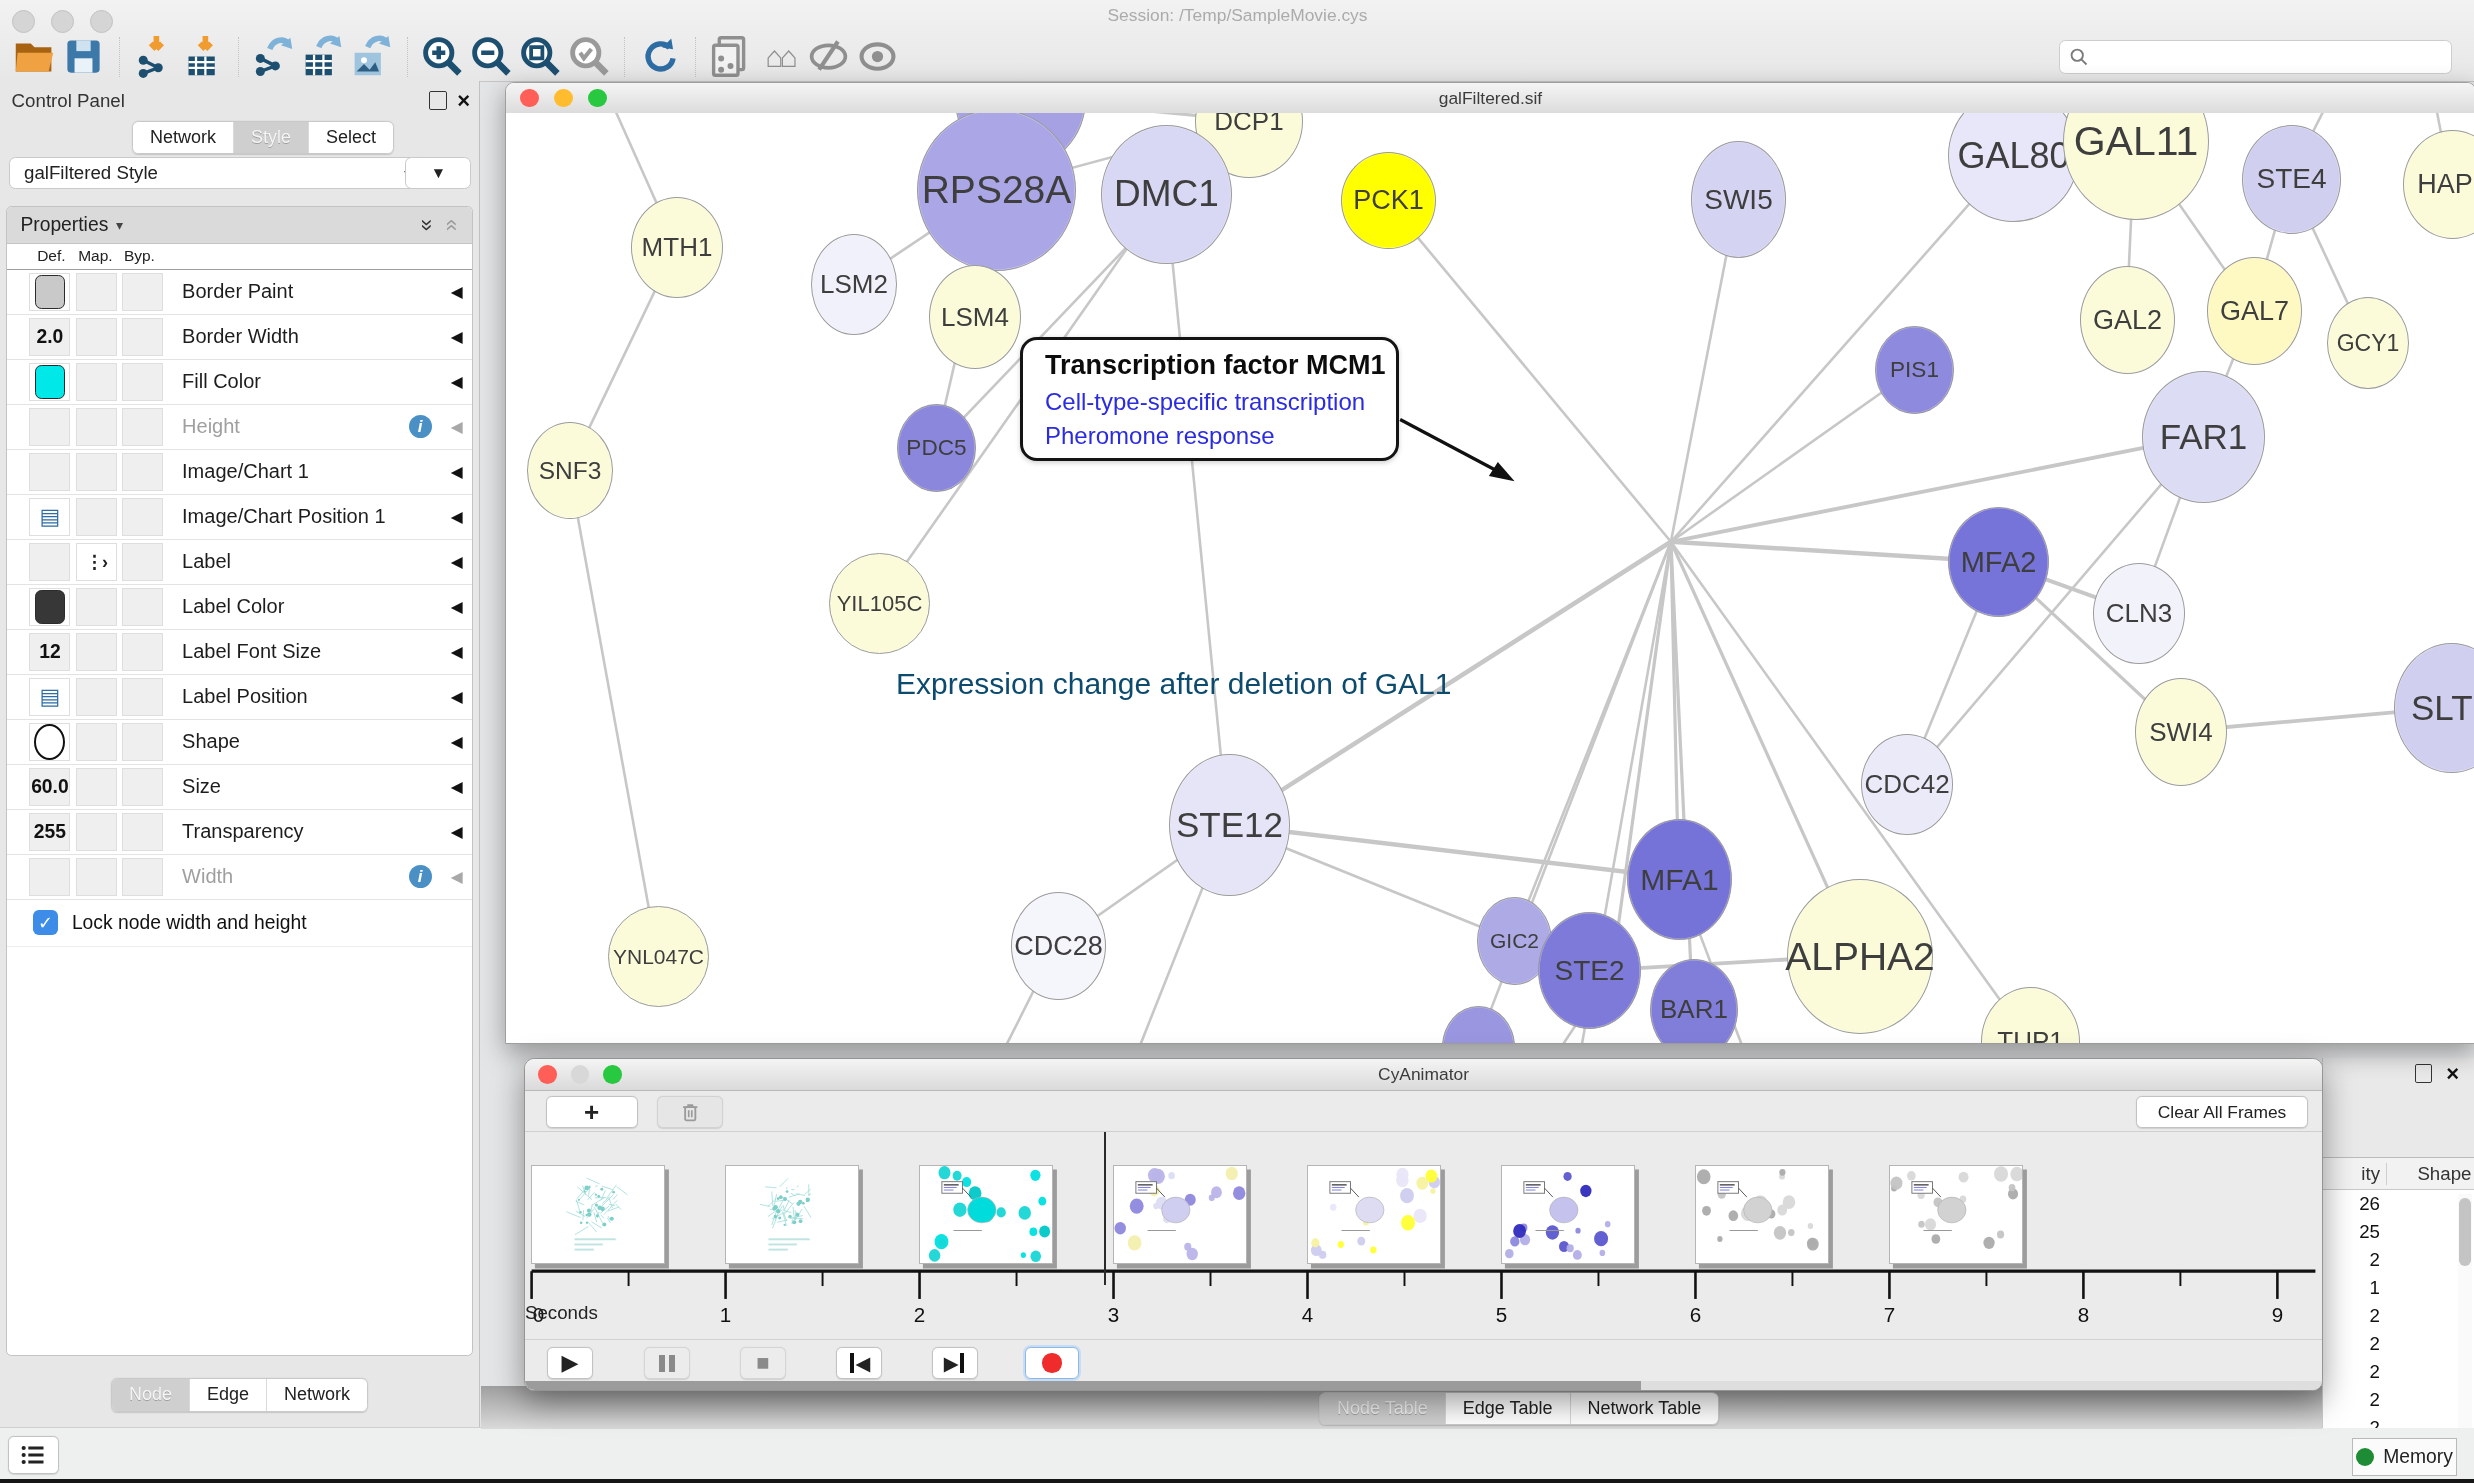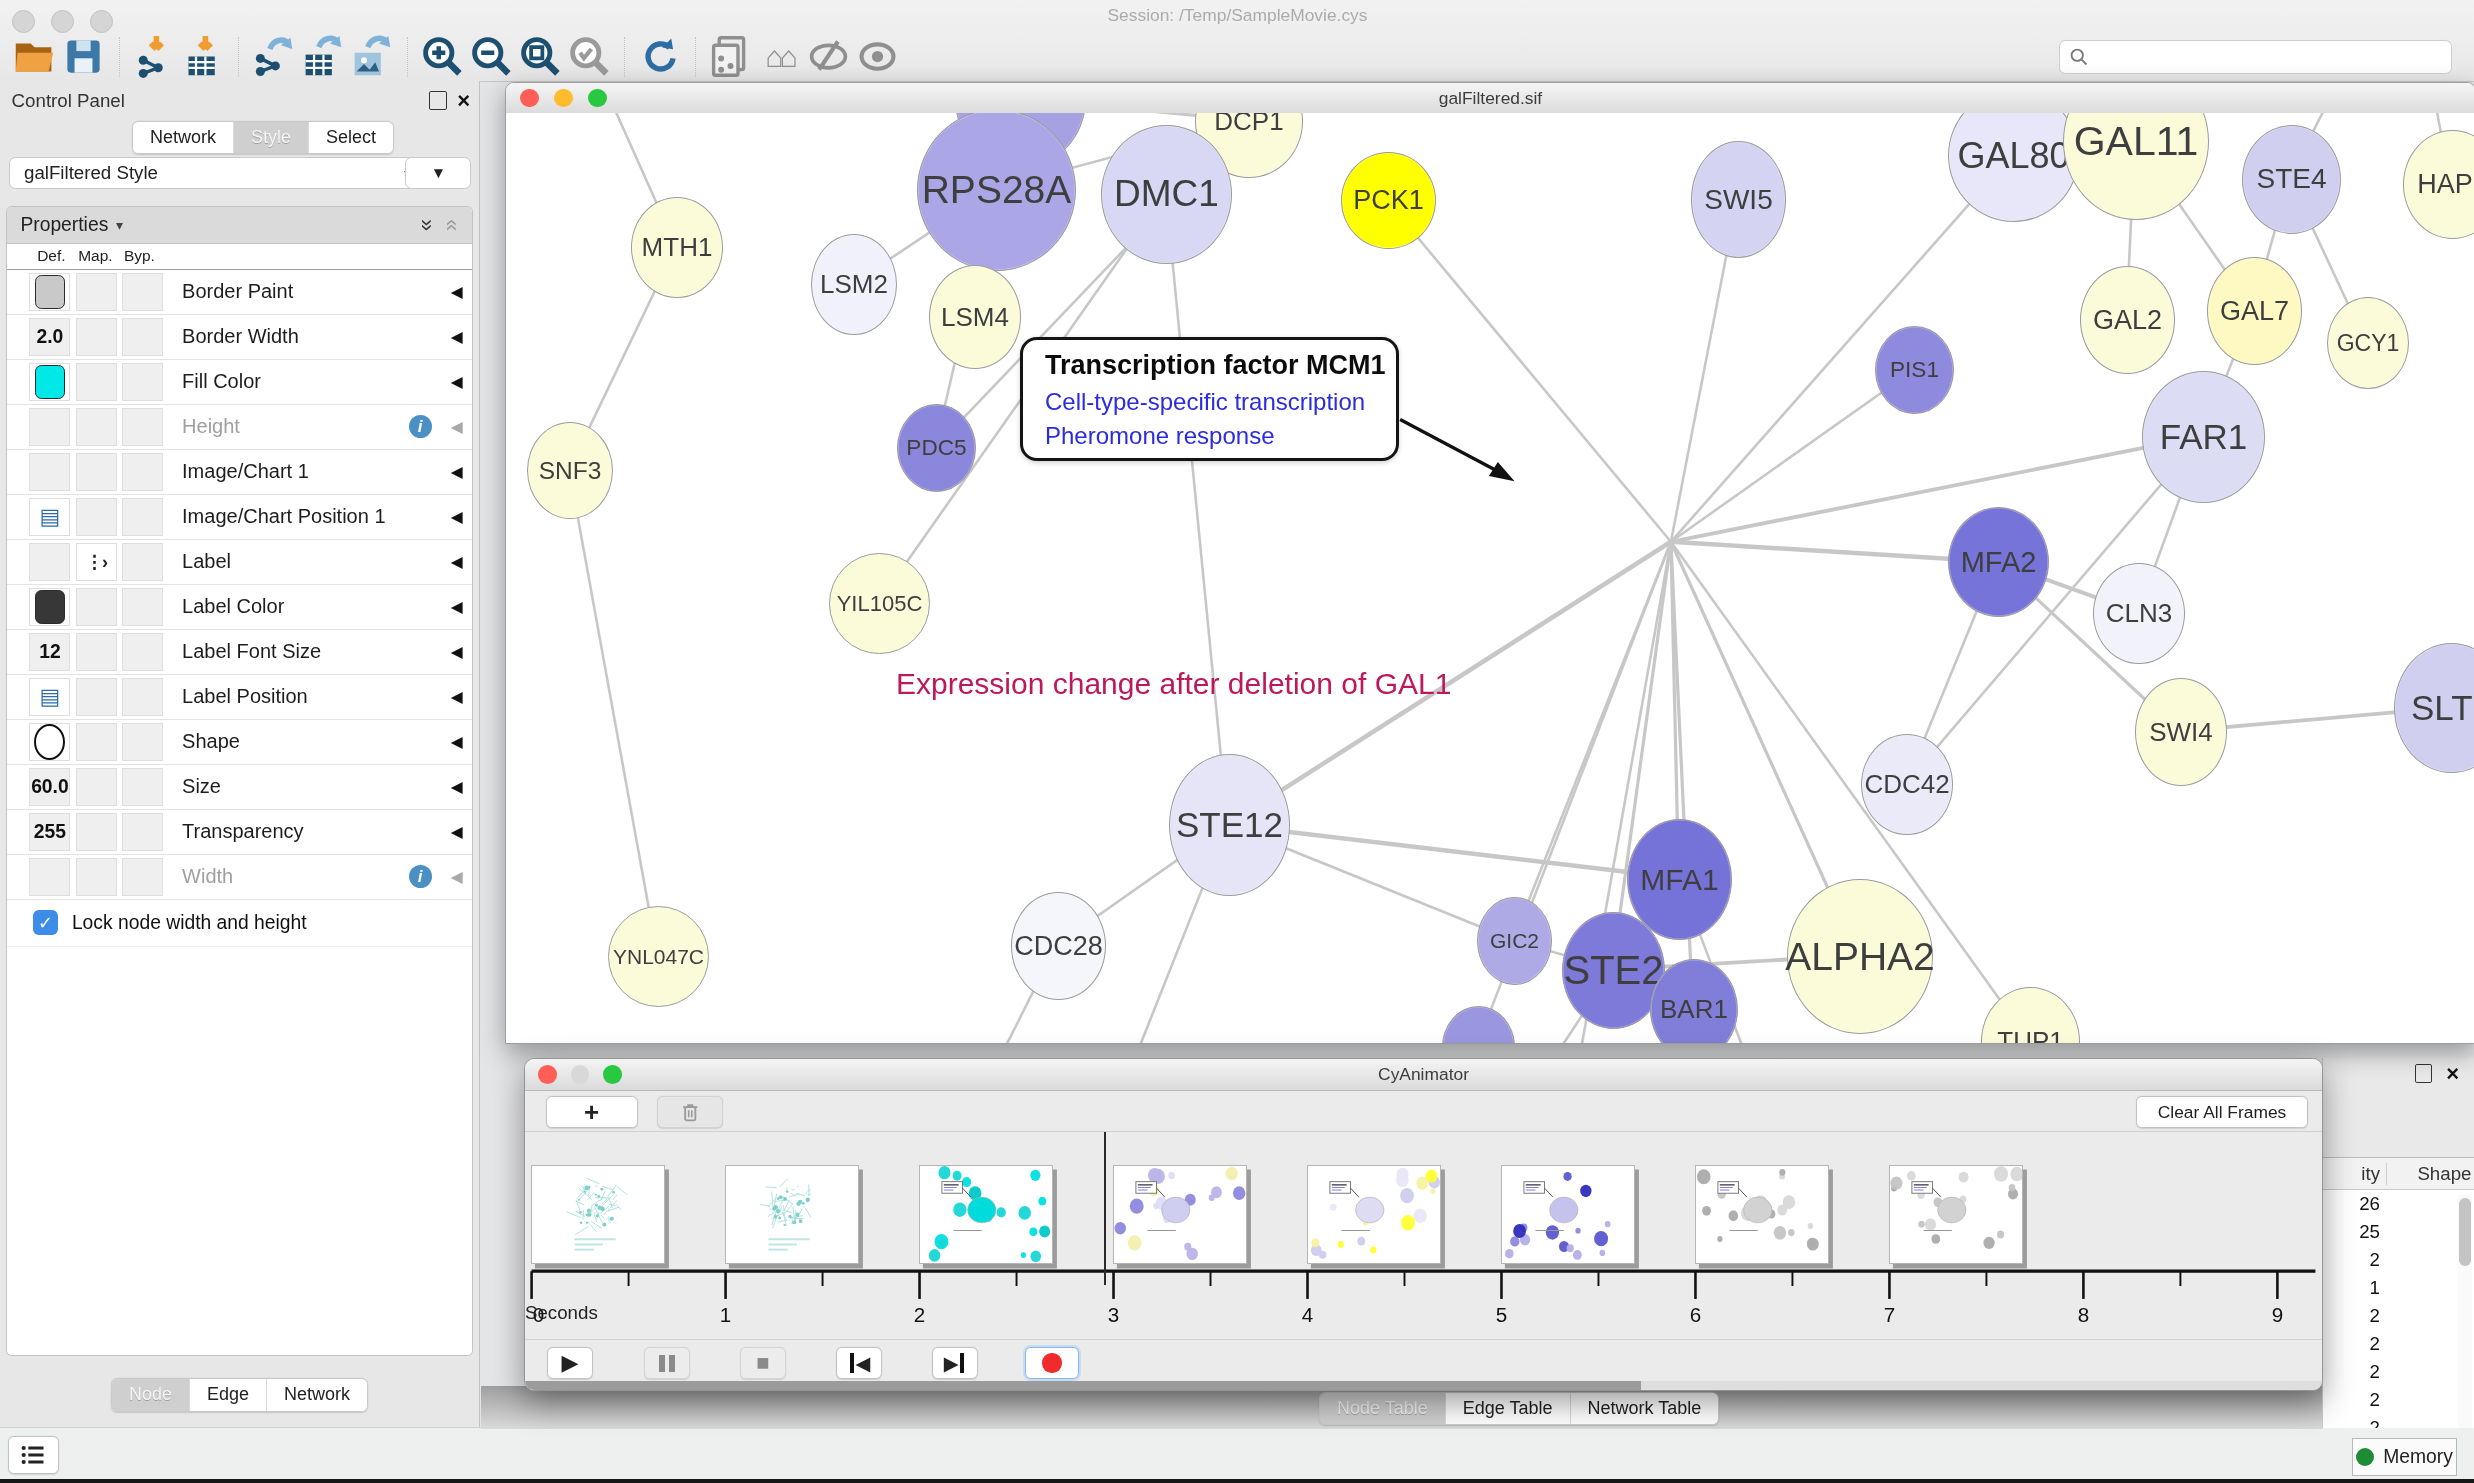--- a/index.html
+++ b/index.html
@@ -73,21 +73,21 @@
   .netwin{position:absolute;left:505px;top:82px;width:1969px;height:960px;background:#fff;
           border:0.6px solid #9f9f9f;border-radius:9px 9px 0 0;box-shadow:0 9px 26px rgba(0,0,0,.35);z-index:3}
   .ntitle{position:absolute;left:0;top:0;right:0;height:30px;border-radius:8.4px 8.4px 0 0;
           background:linear-gradient(#f5f5f5,#dcdcdc);border-bottom:0.6px solid #b4b4b4}
   .ntitle .tlights{position:absolute;left:14px;top:5.8px;display:flex;gap:15.5px}
   .tlights i{width:18.7px;height:18.7px;border-radius:50%;display:block}
   .ttext{position:absolute;width:100%;text-align:center;top:5.2px;font-size:17.4px;color:#3c3c3c}
   .canvas{position:absolute;left:0;top:30px;right:0;bottom:0;overflow:hidden;background:#fff}
   .node{position:absolute;border:1.3px solid #9b9b9b;border-radius:50%;display:flex;
         align-items:center;justify-content:center;color:#3e3e3e;box-shadow:inset 0 0 0 0.6px rgba(255,255,255,.4)}
-  .caption{position:absolute;font-size:30px;color:#be185d}
+  .caption{position:absolute;font-size:30px;color:#0c4a6e}
   .annbox{position:absolute;left:514px;top:224px;width:379px;height:124px;background:#fff;
           border:3.9px solid #141414;border-radius:17px;padding:10.3px 0 0 22px;box-sizing:border-box;z-index:4;
           box-shadow:0 1.9px 5.2px rgba(0,0,0,.18)}
   .annbox h3{margin:0;font-size:27px;color:#0c0c0c}
   .annbox a{display:block;font-size:24px;color:#2b2be0;margin-top:6.4px;text-decoration:none}
   .annarrow{position:absolute;z-index:4}
   
   .cywin{position:absolute;left:524px;top:1058px;width:1797px;height:331px;background:#ebebeb;
          border:1.3px solid #949494;border-radius:10.3px;box-shadow:0 10.3px 32px rgba(0,0,0,.4);z-index:6;overflow:hidden}
   .cytitle{position:absolute;left:0;right:0;top:0;height:31px;background:linear-gradient(#f4f4f4,#dadada);
@@ -532,21 +532,21 @@
       <div class="node" style="left: 1442px; top: 394px; width: 99px; height: 108px; background: rgb(119, 116, 217); font-size: 29px;">MFA2</div>
       <div class="node" style="left: 1587px; top: 450px; width: 90px; height: 99px; background: rgb(242, 242, 251); font-size: 26px;">CLN3</div>
       <div class="node" style="left: 323px; top: 440px; width: 99px; height: 99px; background: rgb(251, 251, 218); font-size: 22px;">YIL105C</div>
       <div class="node" style="left: 1629px; top: 565px; width: 90px; height: 106px; background: rgb(251, 251, 218); font-size: 26px;">SWI4</div>
       <div class="node" style="left: 1888px; top: 530px; width: 113px; height: 128px; background: rgb(208, 207, 240); font-size: 35px;">SLT2</div>
       <div class="node" style="left: 1355px; top: 621px; width: 90px; height: 99px; background: rgb(234, 234, 249); font-size: 26px;">CDC42</div>
       <div class="node" style="left: 663px; top: 641px; width: 119px; height: 140px; background: rgb(229, 229, 247); font-size: 35px;">STE12</div>
       <div class="node" style="left: 1121px; top: 706px; width: 103px; height: 119px; background: rgb(117, 114, 216); font-size: 30px;">MFA1</div>
       <div class="node" style="left: 971px; top: 784px; width: 73px; height: 86px; background: rgb(173, 170, 230); font-size: 21px;">GIC2</div>
       <div class="node" style="left: 1281px; top: 766px; width: 144px; height: 153px; background: rgb(251, 251, 218); font-size: 39px;">ALPHA2</div>
-      <div class="node" style="left: 1056px; top: 799px; width: 101px; height: 115px; background: rgb(125, 122, 218); font-size: 40px;">STE2</div>
+      <div class="node" style="left: 1032px; top: 799px; width: 101px; height: 115px; background: rgb(125, 122, 218); font-size: 28px;">STE2</div>
       <div class="node" style="left: 1144px; top: 846px; width: 86px; height: 99px; background: rgb(129, 126, 218); font-size: 26px;">BAR1</div>
       <div class="node" style="left: 102px; top: 793px; width: 99px; height: 99px; background: rgb(251, 251, 218); font-size: 21px;">YNL047C</div>
       <div class="node" style="left: 505px; top: 779px; width: 93px; height: 106px; background: rgb(245, 245, 252); font-size: 27px;">CDC28</div>
       <div class="node" style="left: 1475px; top: 874px; width: 97px; height: 107px; background: rgb(251, 251, 218); font-size: 26px;">TUP1</div>
       <div class="node" style="left: 936px; top: 893px; width: 71px; height: 80px; background: rgb(154, 150, 224); font-size: 0px;"></div>
       <div class="annbox">
       <h3>Transcription factor MCM1</h3>
       <a href="#">Cell-type-specific transcription</a>
       <a href="#">Pheromone response</a>
     </div>

